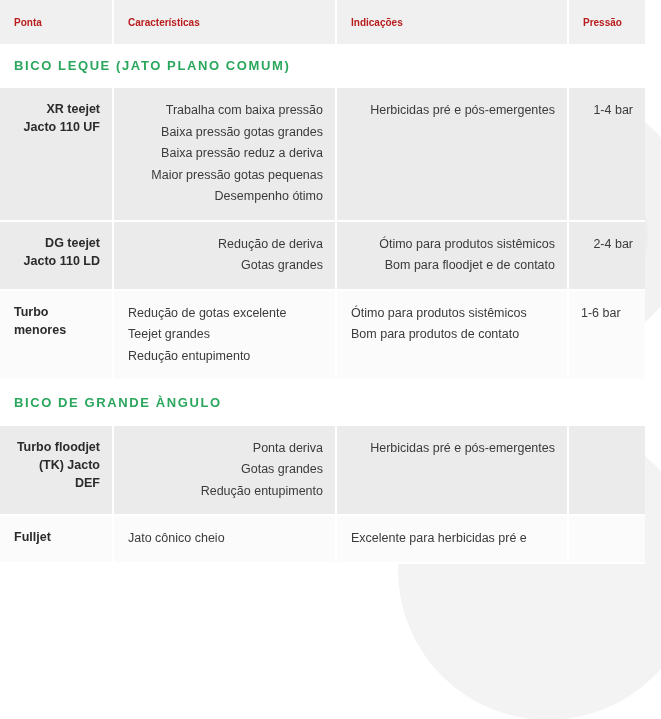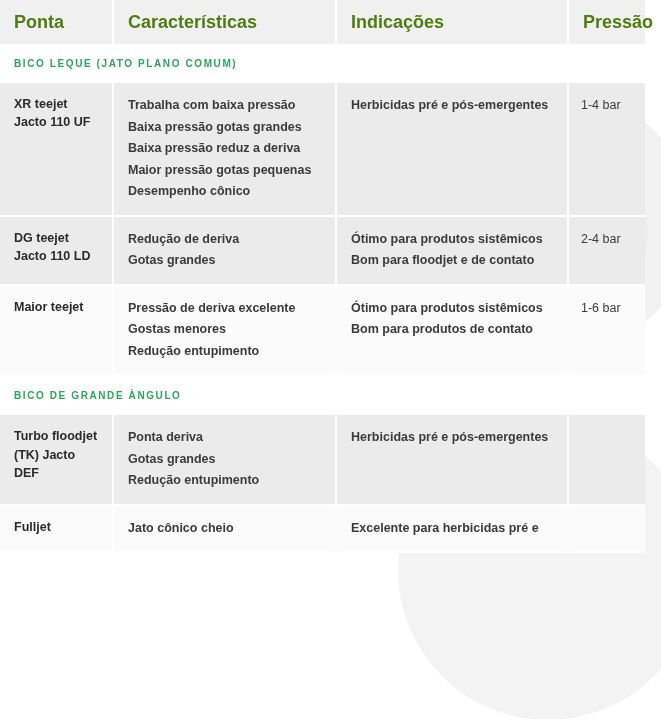--- a/index.html
+++ b/index.html
@@ -71,73 +71,73 @@
     font-size: 12.5px;
   }
 
   col.c-ponta     { width: 113px; }
   col.c-caract    { width: 223px; }
   col.c-indic     { width: 232px; }
   col.c-pressao   { width: 77px; }
 
   thead th {
     background: #f0f0f0;
-    color: #4d7c0f;
-    font-size: 18px;
+    color: #b91c1c;
+    font-size: 10px;
     font-weight: bold;
     text-align: left;
     padding: 11px 0 11px 14px;
     border-right: 2px solid #ffffff;
     vertical-align: middle;
     height: 22px;
   }
   thead th:last-child { border-right: none; }
 
   tr.section-row td {
     background: #ffffff;
     color: #2aa75c;
-    font-size: 10px;
+    font-size: 13px;
     font-weight: bold;
     letter-spacing: 1.6px;
     padding: 11px 0 11px 14px;
     border: none;
   }
 
   tbody td {
     vertical-align: top;
     padding: 12px 12px 12px 14px;
     border-right: 2px solid #ffffff;
     border-bottom: 2px solid #ffffff;
     line-height: 1.72;
     color: #3b3b3b;
     font-size: 12.5px;
   }
   tbody td:last-child { border-right: none; }
 
-  tr.stripe-a td { background: #ebebeb; }
+  tr.stripe-a td { background: #ebebeb; text-align: right; }
   tr.stripe-b td { background: #fbfbfb; }
 
   td.ponta {
     font-weight: bold;
     color: #2b2b2b;
     white-space: pre-line;
     line-height: 1.45;
   }
   td.pressao {
     color: #3b3b3b;
     padding-left: 12px;
     margin-top: 44px;
   }
 
   ul.feat {
     margin: 0;
     padding: 0;
     list-style: none;
   }
-  ul.feat li { margin: 0; padding: 0; font-weight: bold; }
+  ul.feat li { margin: 0; padding: 0; }
 </style>
 </head>
 <body>
 
 <div class="watermark wm-blob"></div>
 <div class="watermark wm-circle-big"></div>
 <div class="watermark wm-circle-mid"></div>
 <div class="watermark wm-circle-low"></div>
 
 <div class="sheet">
@@ -162,21 +162,21 @@
         </tr>
         <tr class="stripe-a">
           <td class="ponta">XR teejet
 Jacto 110 UF</td>
           <td>
             <ul class="feat">
               <li>Trabalha com baixa pressão</li>
               <li>Baixa pressão gotas grandes</li>
               <li>Baixa pressão reduz a deriva</li>
               <li>Maior pressão gotas pequenas</li>
-              <li>Desempenho cônico</li>
+              <li>Desempenho ótimo</li>
             </ul>
           </td>
           <td>
             <ul class="feat">
               <li>Herbicidas pré e pós-emergentes</li>
             </ul>
           </td>
           <td class="pressao">1-4 bar</td>
         </tr>
         <tr class="stripe-a">
@@ -190,25 +190,25 @@
           </td>
           <td>
             <ul class="feat">
               <li>Ótimo para produtos sistêmicos</li>
               <li>Bom para floodjet e de contato</li>
             </ul>
           </td>
           <td class="pressao">2-4 bar</td>
         </tr>
         <tr class="stripe-b">
-          <td class="ponta">Maior teejet</td>
-          <td>
-            <ul class="feat">
-              <li>Pressão de deriva excelente</li>
-              <li>Gostas menores</li>
+          <td class="ponta">Turbo menores</td>
+          <td>
+            <ul class="feat">
+              <li>Redução de gotas excelente</li>
+              <li>Teejet grandes</li>
               <li>Redução entupimento</li>
             </ul>
           </td>
           <td>
             <ul class="feat">
               <li>Ótimo para produtos sistêmicos</li>
               <li>Bom para produtos de contato</li>
             </ul>
           </td>
           <td class="pressao">1-6 bar</td>

